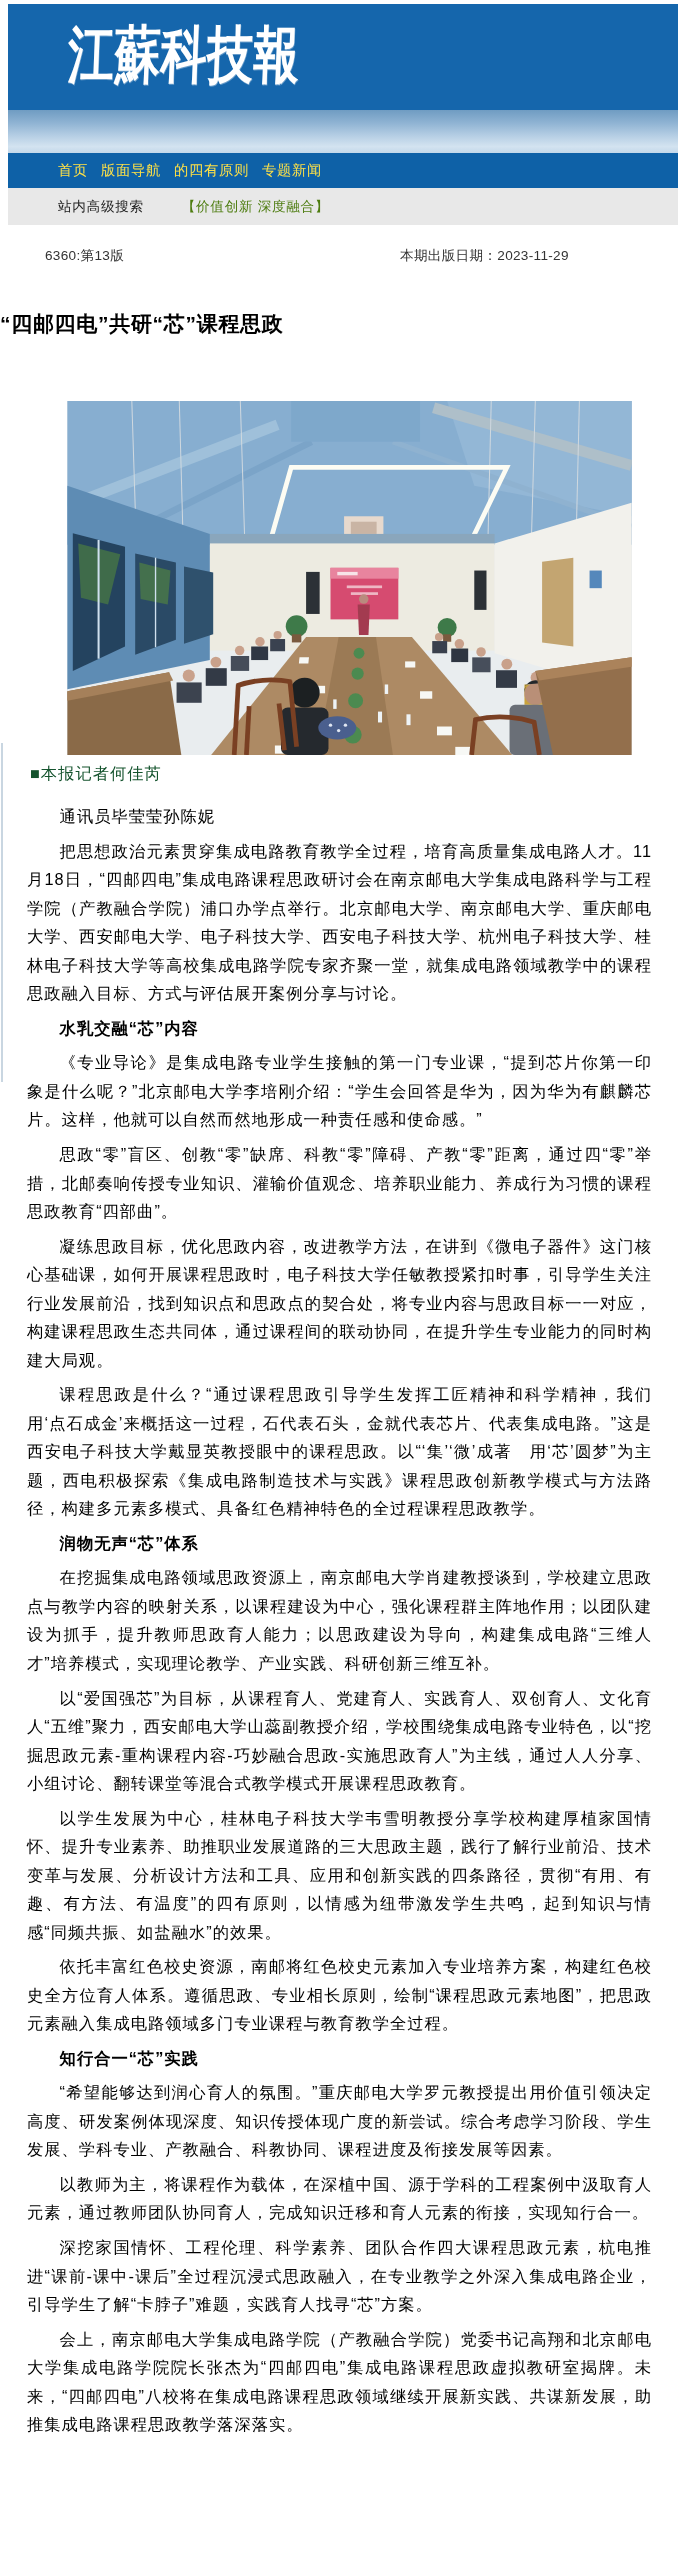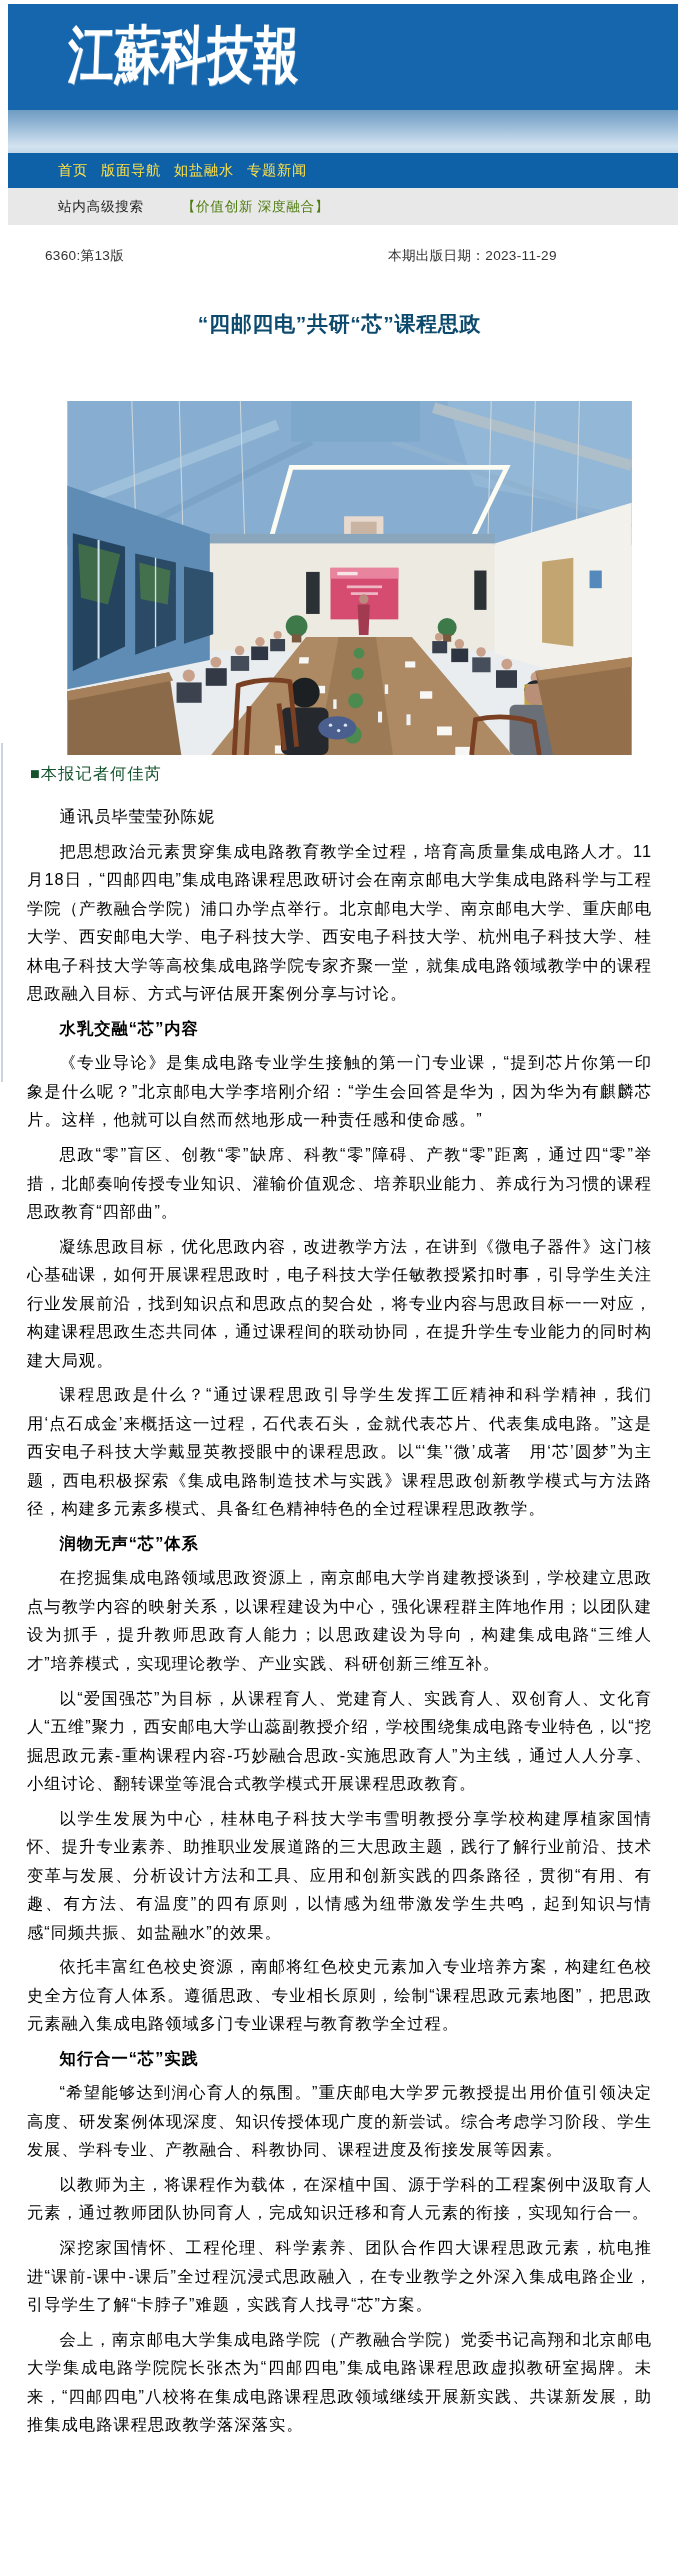--- a/index.html
+++ b/index.html
@@ -24,25 +24,25 @@
   .nav-bar a { color:#fde047; font-size:14.3px; text-decoration:none; margin-right:13px; letter-spacing:0.7px; cursor:pointer; }
 
   
   .search-bar { margin-left:8px; height:37px; background:#e8e8e8; display:flex; align-items:center; padding-left:50px; }
   .search-bar .adv { font-size:13.6px; color:#222; letter-spacing:0.7px; cursor:pointer; }
   .search-bar .slogan { font-size:13.6px; color:#4d7c0f; margin-left:38px; letter-spacing:0.7px; }
 
   
   .issue-row { position:relative; height:17.7px; margin-top:22px; font-size:13.6px; color:#333;text-decoration:underline; }
   .issue-row .page-no { position:absolute; left:45px; top:0; letter-spacing:0.3px; }
-  .issue-row .pub { position:absolute; left:388px; top:0; letter-spacing:0.3px; }
-
-  
-  .article-title { margin-top:42px; text-align:center; font-size:21px; line-height:33px;
-    font-weight:bold; color:#0c4a6e; letter-spacing:0.7px; }
+  .issue-row .pub { position:absolute; left:400px; top:0; letter-spacing:0.3px; }
+
+  
+  .article-title { margin-top:42px; font-size:21px; line-height:33px;
+    font-weight:bold; color:#000000; letter-spacing:0.7px; }
 
   
   .photo-frame { width:565px; height:354px; margin:61px 0 0 67px; background:#dfe5ea; overflow:hidden; }
   .photo-frame svg { display:block; }
 
   
   .reporter { margin:5.4px 0 0 30px; font-size:16.3px; line-height:27px; color:#14532d; letter-spacing:1px; }
   .article-body { margin:15px 27px 0 27px; font-size:16.3px; line-height:28.5px; color:#000;
     letter-spacing:1px; text-align:justify; }
   .article-body p { margin:6.1px 0; text-indent:2em; }
@@ -56,21 +56,21 @@
 <div class="page">
 
   <div class="masthead">
     <div class="logo">江蘇科技報</div>
   </div>
   <div class="grad-strip"></div>
 
   <div class="nav-bar">
       <a>首页</a>
       <a>版面导航</a>
-      <a>如盐融水</a>
+      <a>的四有原则</a>
       <a>专题新闻</a>
     </div>
 
   <div class="search-bar">
     <span class="adv">站内高级搜索</span>
     <span class="slogan">【价值创新 深度融合】</span>
   </div>
 
   <div class="issue-row">
     <span class="page-no">6360:第13版</span>

